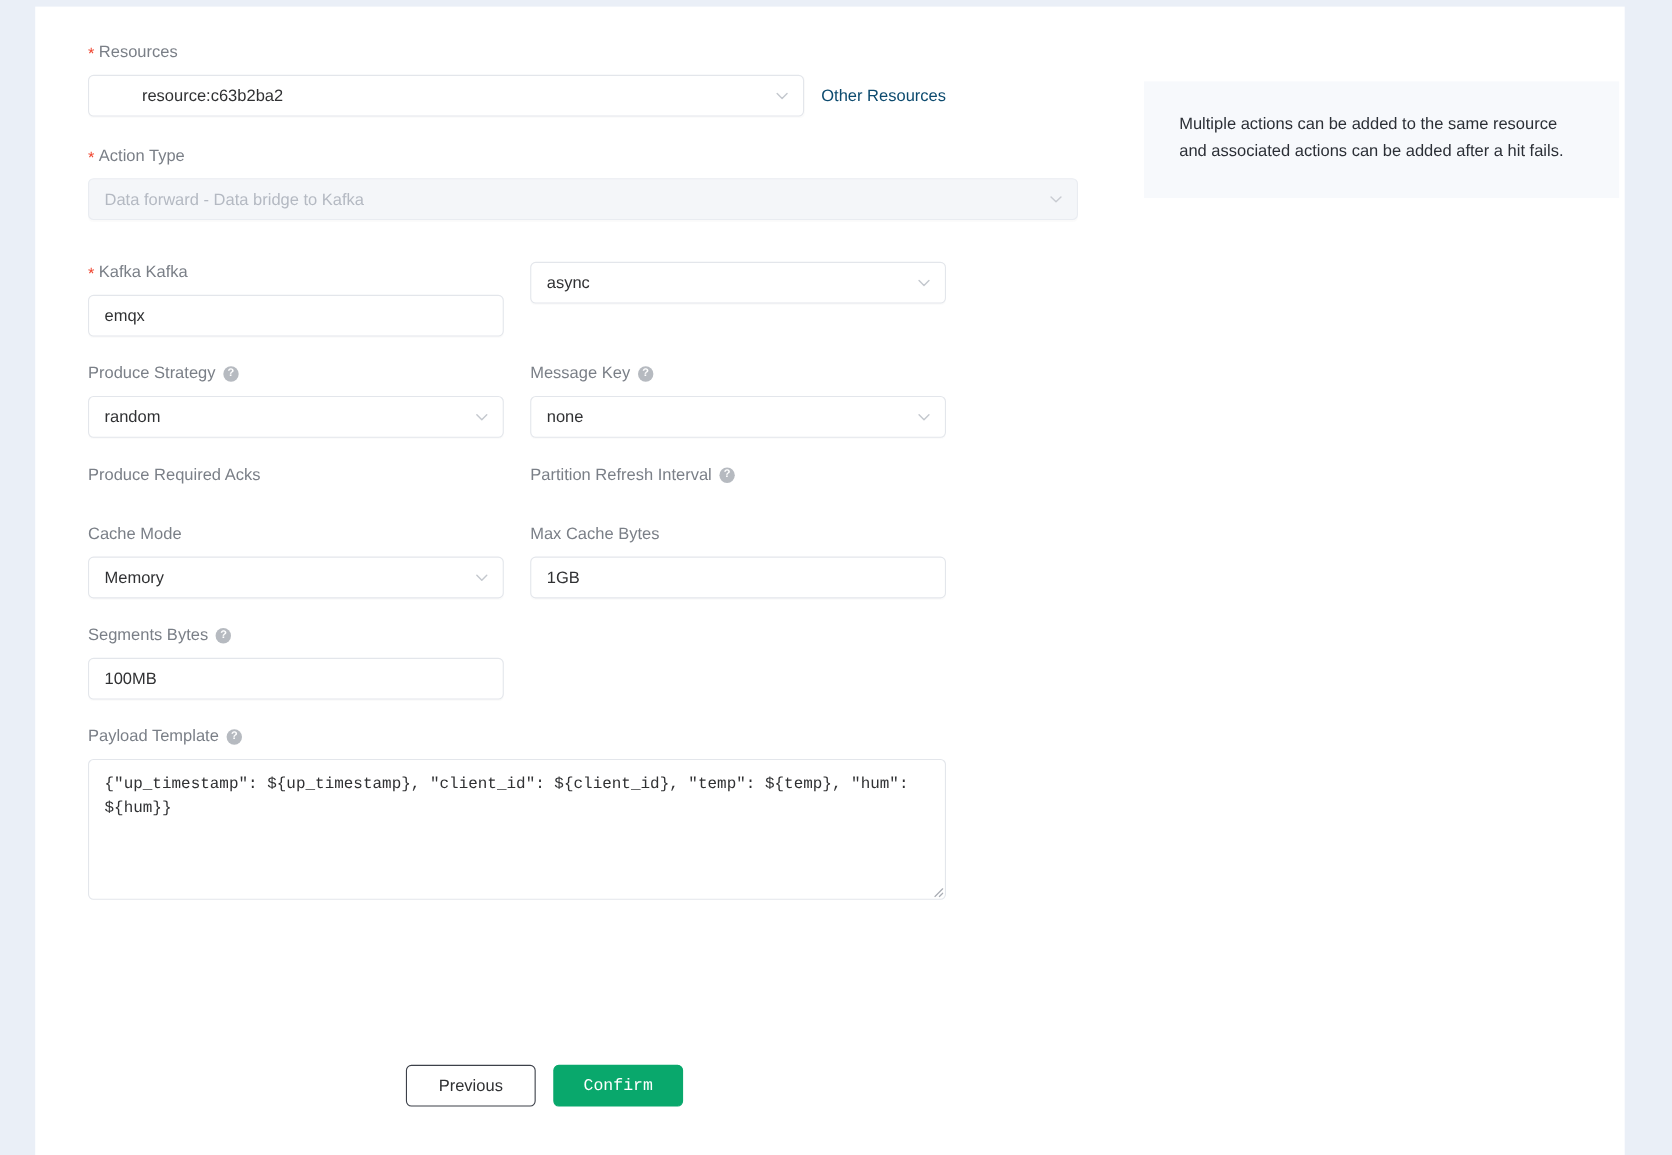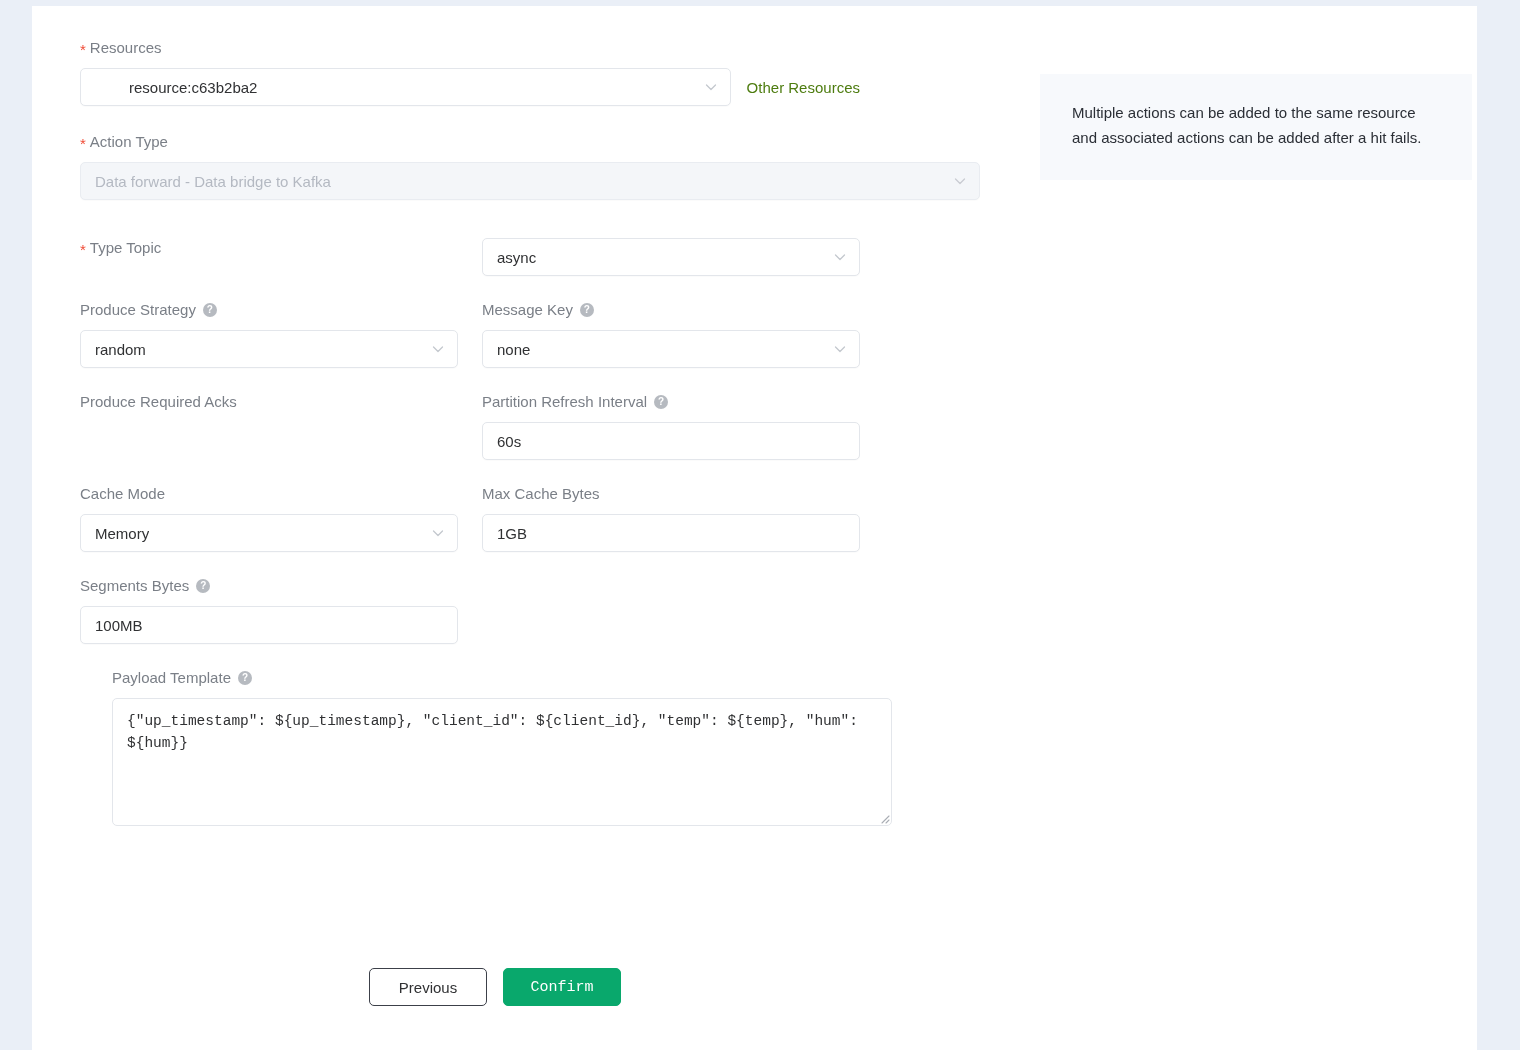--- a/index.html
+++ b/index.html
@@ -100,21 +100,21 @@
   }
   .col { width: 378px; flex: none; }
 
   .block-res { width: 780px; margin-bottom: 26px; }
   .block-act { width: 780px; margin-bottom: 38px; }
 
   .res-line { display: flex; align-items: center; }
   .res-line .control { width: 780px; padding-left: 48px; }
   .other-res {
     margin-left: 16px;
-    color: #4d7c0f;
+    color: #0c4a6e;
     font-size: 15px;
     white-space: nowrap;
     cursor: pointer;
   }
 
   
   .ta-wrap { width: 780px; }
   .textarea {
     width: 780px;
     height: 128px;
@@ -227,21 +227,24 @@
                 <path d="M2.5 5 L7 9.5 L11.5 5" fill="none" stroke="#c9ccd2" stroke-width="1.3" stroke-linecap="round" stroke-linejoin="round"></path>
               </svg>
           </span>
         </div>
       </div>
 
       <div class="row">
         <div class="col">
           <div class="label">
             <span class="req-star">*</span>
-            <span>Type Topic</span>
+            <span>Kafka Kafka</span>
+          </div>
+          <div class="control">
+            <span class="val">emqx</span>
           </div>
         </div>
         <div class="col">
           <div class="control">
             <span class="val">async</span>
             <span class="chev">
               <svg width="14" height="14" viewBox="0 0 14 14">
                   <path d="M2.5 5 L7 9.5 L11.5 5" fill="none" stroke="#c4c8ce" stroke-width="1.3" stroke-linecap="round" stroke-linejoin="round"></path>
                 </svg>
             </span>
@@ -284,23 +287,20 @@
         <div class="col">
           <div class="label">
             <span>Produce Required Acks</span>
           </div>
         </div>
         <div class="col">
           <div class="label">
             <span>Partition Refresh Interval</span>
             <span class="help-icon">?</span>
           </div>
-          <div class="control">
-            <span class="val">60s</span>
-          </div>
         </div>
       </div>
 
       <div class="row">
         <div class="col">
           <div class="label">
             <span>Cache Mode</span>
           </div>
           <div class="control">
             <span class="val">Memory</span>
@@ -326,21 +326,21 @@
           <div class="label">
             <span>Segments Bytes</span>
             <span class="help-icon">?</span>
           </div>
           <div class="control">
             <span class="val">100MB</span>
           </div>
         </div>
       </div>
 
-      <div class="ta-wrap" style="margin-top:4px;margin-left:32px;">
+      <div class="ta-wrap" style="margin-top:4px;">
         <div class="label">
           <span>Payload Template</span>
           <span class="help-icon">?</span>
         </div>
         <div class="ta-holder">
           <div class="textarea">{"up_timestamp": ${up_timestamp}, "client_id": ${client_id}, "temp": ${temp}, "hum": ${hum}}</div>
           <span class="resize-grip">
             <svg width="14" height="14" viewBox="0 0 14 14">
               <path d="M13 6 L6 13 M13 10 L10 13" stroke="#a9adb4" stroke-width="1.1" fill="none" stroke-linecap="round"></path>
             </svg>

